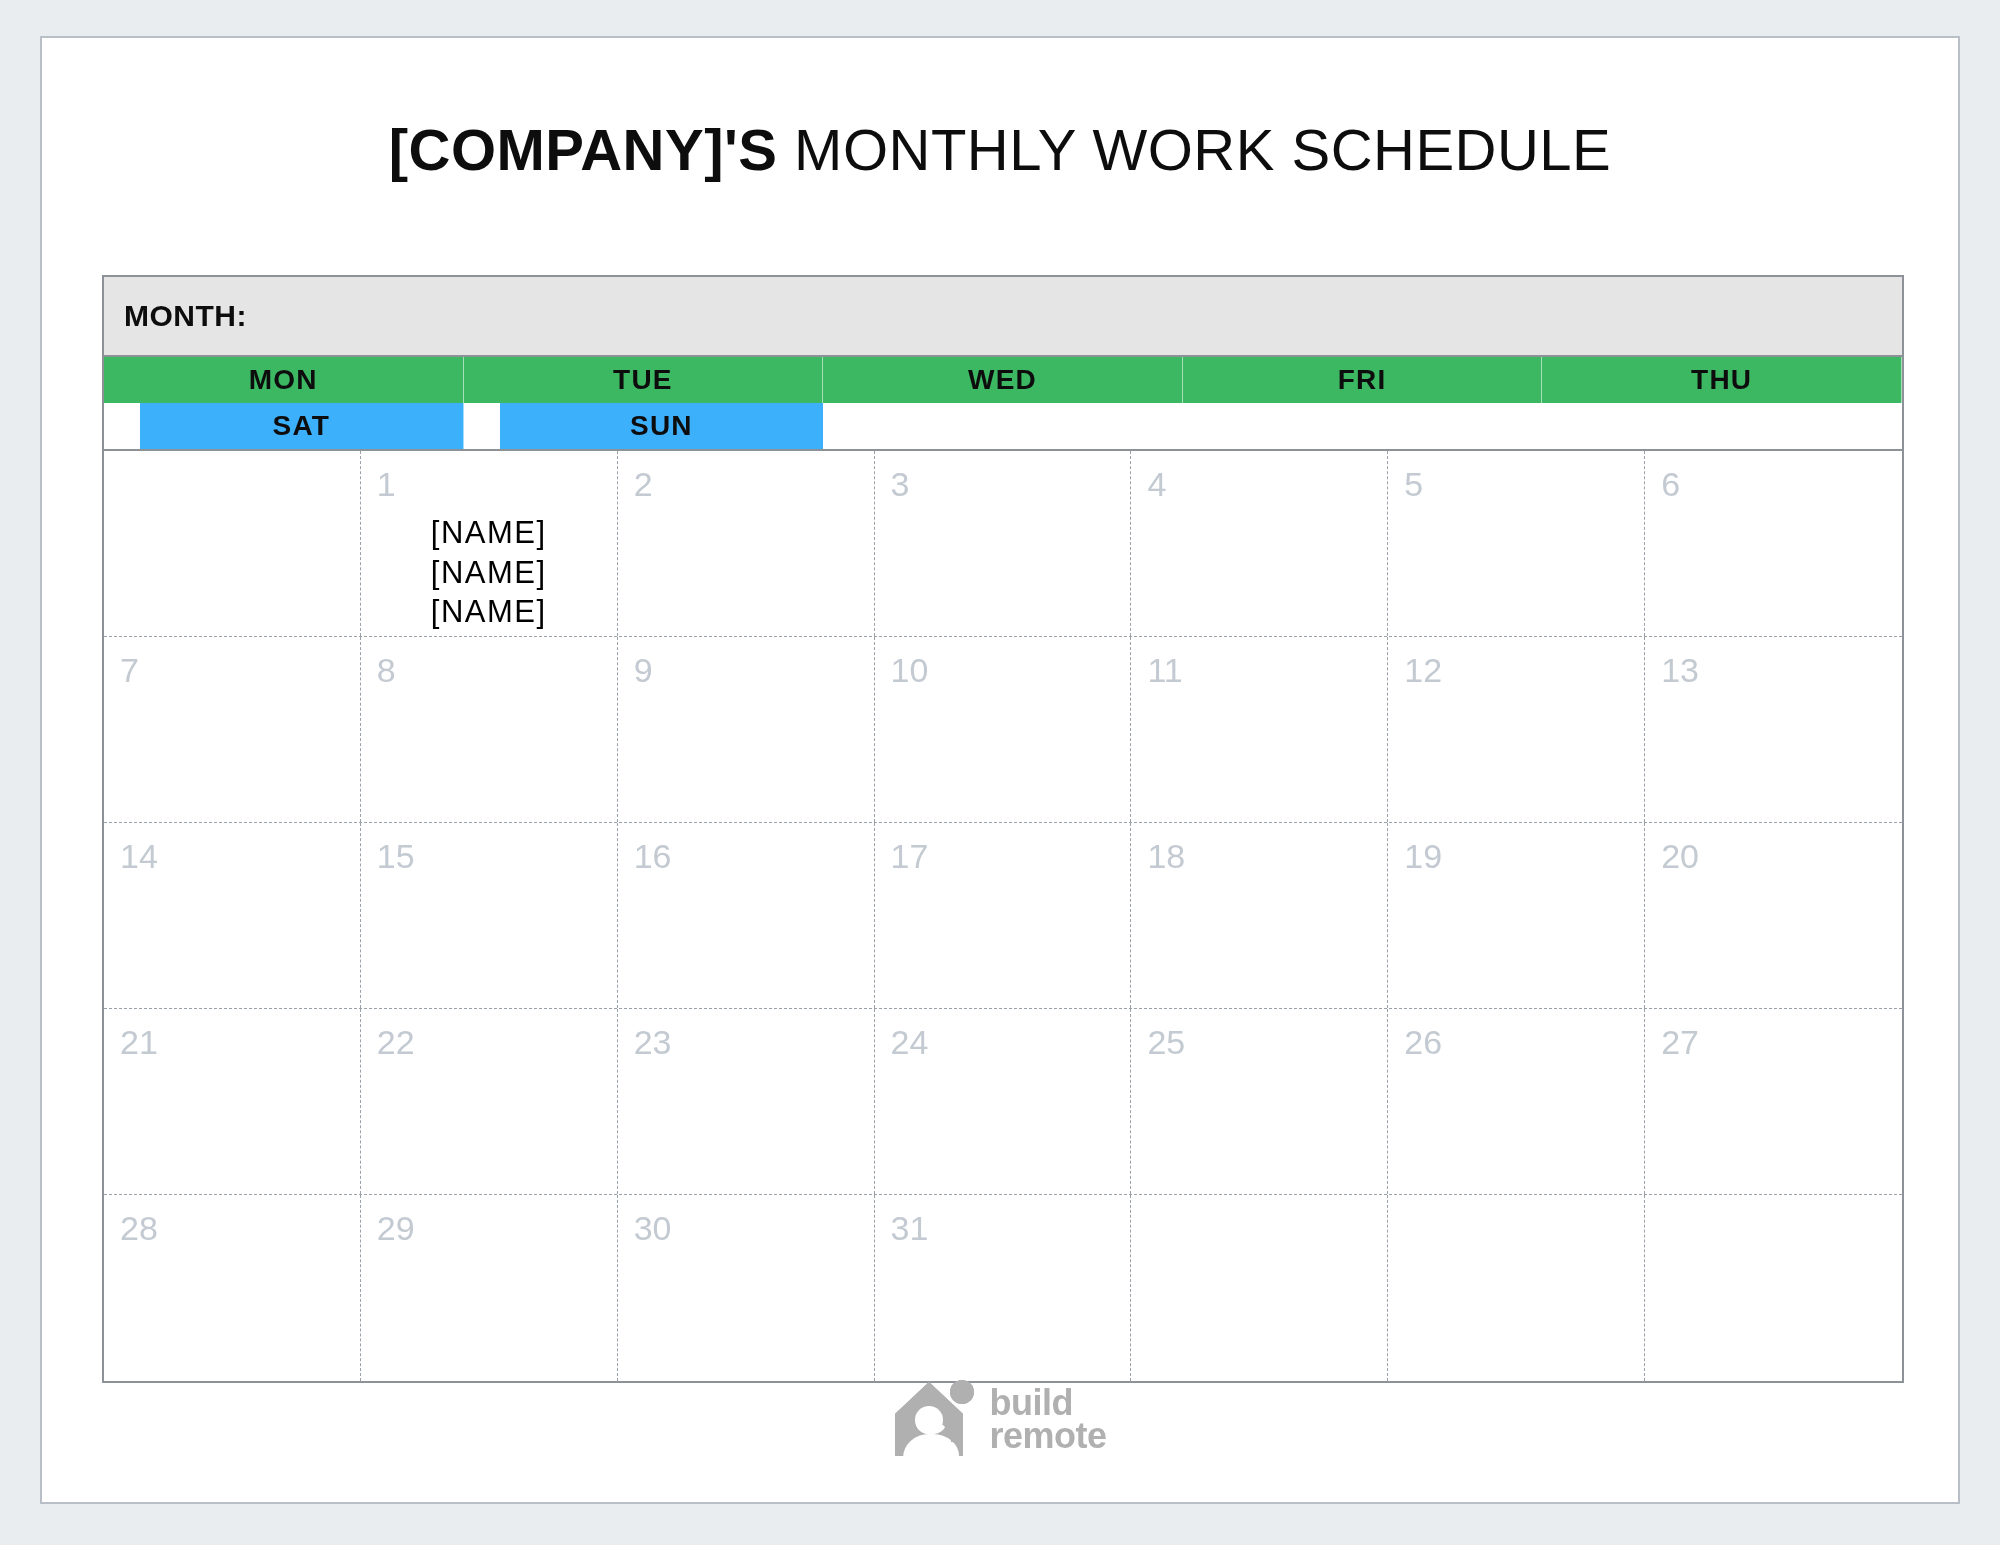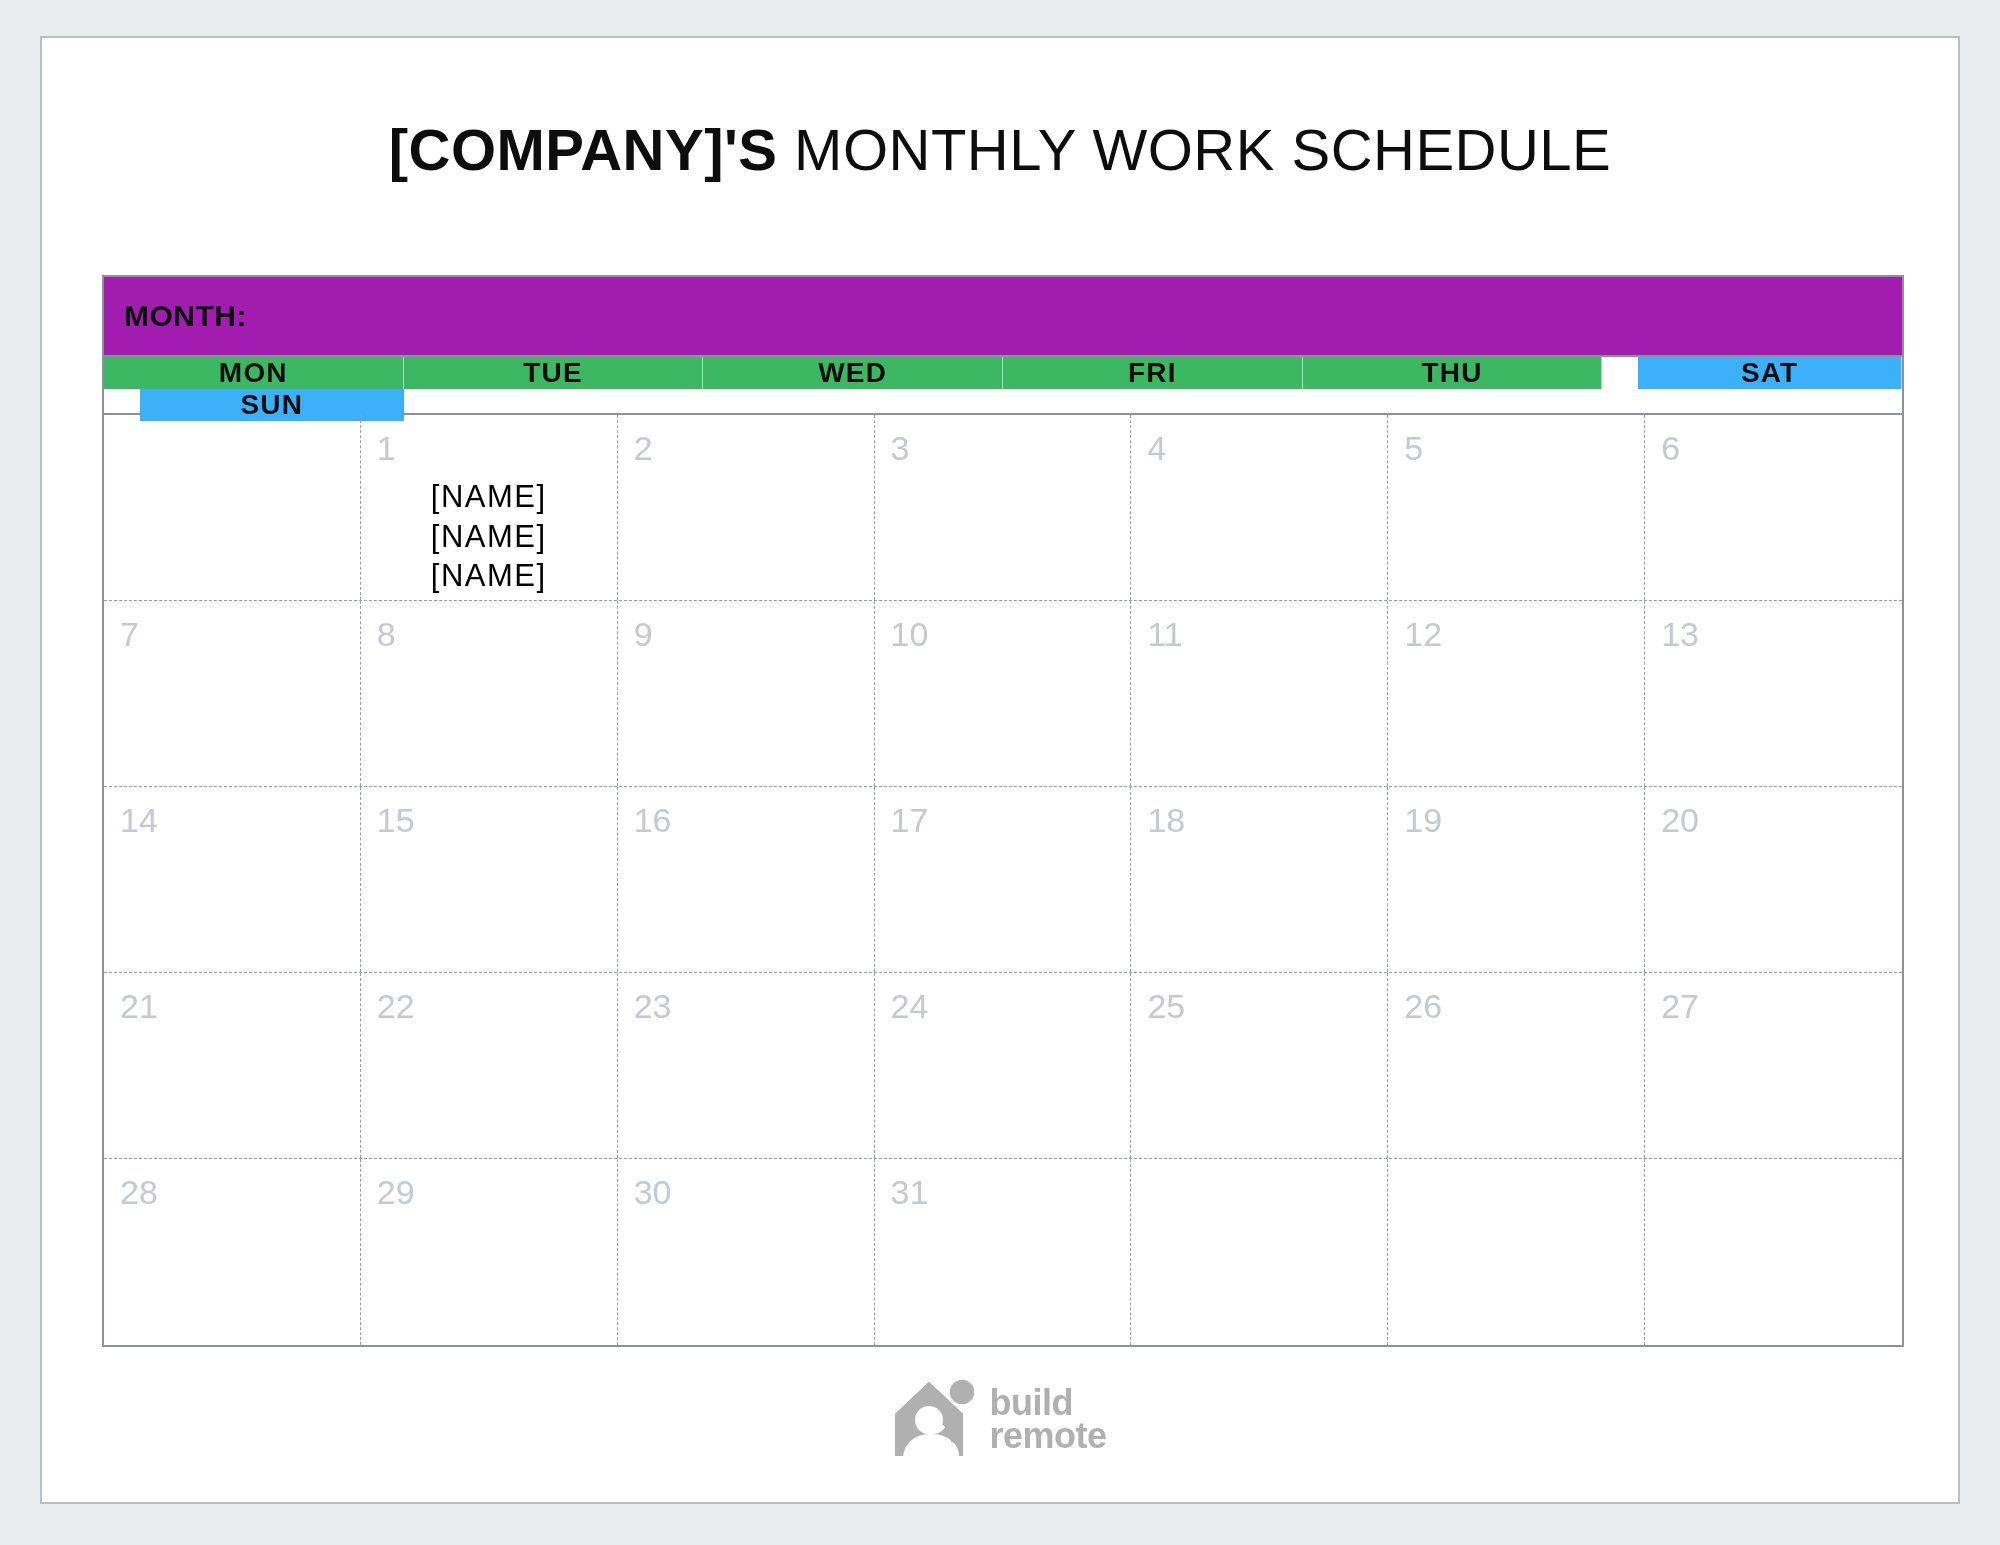--- a/index.html
+++ b/index.html
@@ -47,34 +47,34 @@
     border-collapse: collapse;
   }
 
   
   .month-bar {
     height: 80px;
     border-bottom: 2px solid #8d9298;
     display: flex;
     align-items: center;
     padding-left: 20px;
-    background: #a21caf;
+    background: #e5e5e5;
   }
   .month-label {
     font-size: 30px;
     font-weight: 700;
     letter-spacing: 0.5px;
     color: #0d0d0d;
   }
 
   
   .dow-row {
     display: grid;
-    grid-template-columns: repeat(6, 1fr);
-    height: 58px;
+    grid-template-columns: repeat(5, 1fr);
+    height: 94px;
     border-bottom: 2px solid #8d9298;
   }
   .dow-cell {
     display: flex;
     align-items: center;
     justify-content: center;
     font-size: 28px;
     font-weight: 700;
     letter-spacing: 1.2px;
     color: #0d0d0d;

